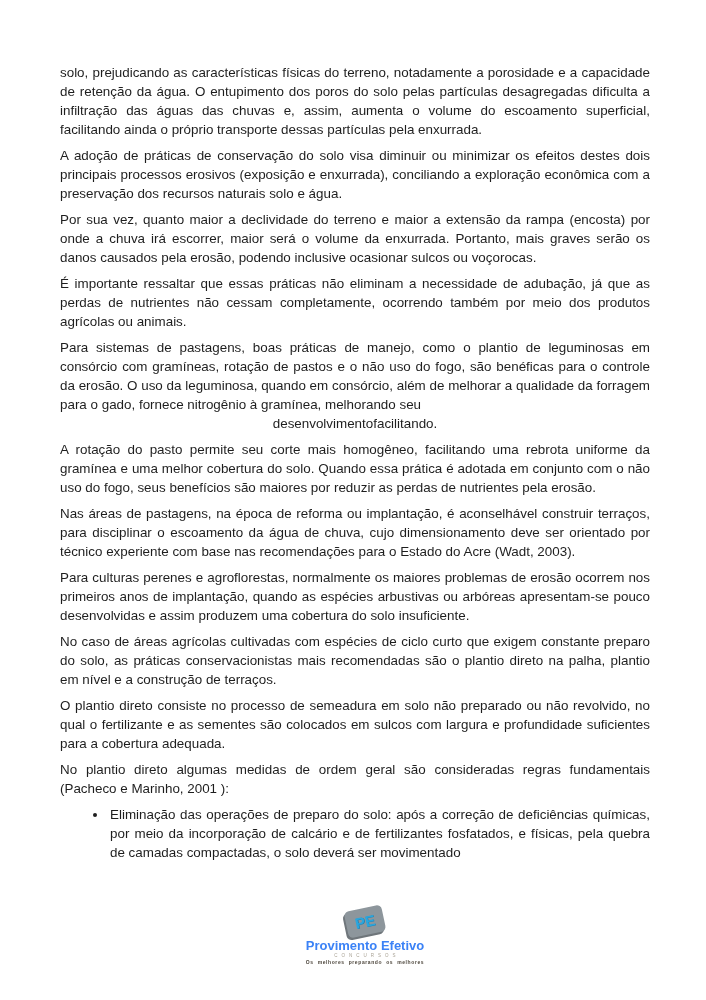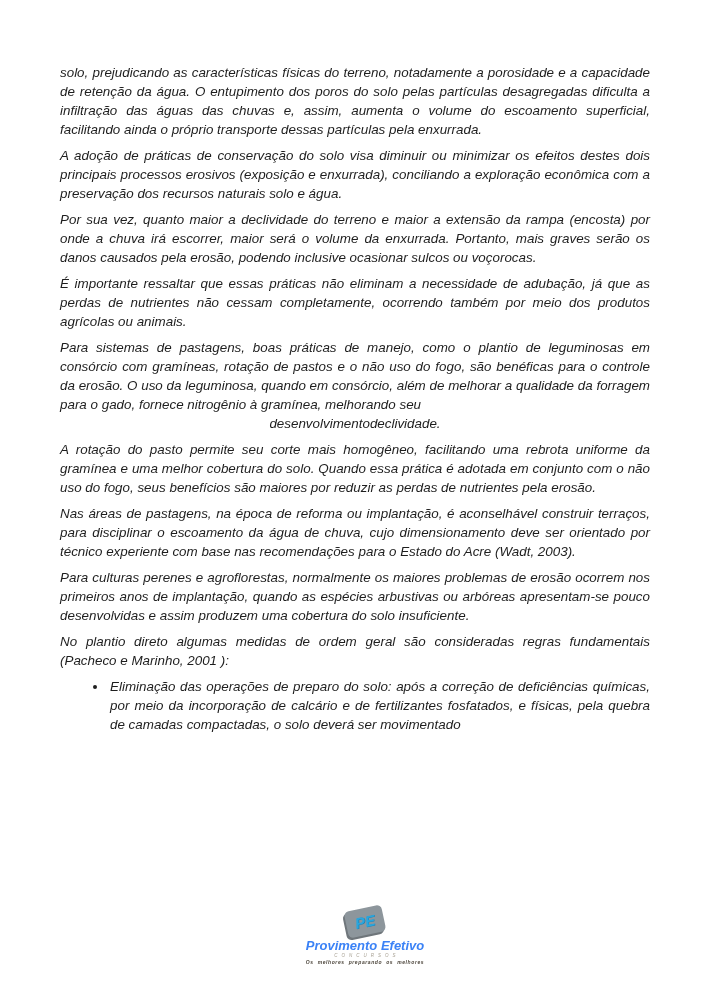--- a/index.html
+++ b/index.html
@@ -5,21 +5,20 @@
   html, body { margin: 0; padding: 0; background: #ffffff; }
   .page {
     position: relative;
     width: 706px;
     height: 1000px;
     background: #ffffff;
     box-sizing: border-box;
     padding: 63px 56px 0 60px;
     overflow: hidden;
     font-family: "Liberation Sans", sans-serif;
-    font-style: italic;
   }
   .content { color: #1e1e1e; }
   .content p {
     margin: 0 0 7px 0;
     font-size: 13.4px;
     line-height: 19px;
     text-align: justify;
   }
   .content p.no-gap { margin-bottom: 0; }
   .spread-line {
@@ -97,25 +96,27 @@
 
 <div class="page">
   <main class="content">
     <p>solo, prejudicando as características físicas do terreno, notadamente a porosidade e a capacidade de retenção da água. O entupimento dos poros do solo pelas partículas desagregadas dificulta a infiltração das águas das chuvas e, assim, aumenta o volume do escoamento superficial, facilitando ainda o próprio transporte dessas partículas pela enxurrada.</p>
     <p>A adoção de práticas de conservação do solo visa diminuir ou minimizar os efeitos destes dois principais processos erosivos (exposição e enxurrada), conciliando a exploração econômica com a preservação dos recursos naturais solo e água.</p>
     <p>Por sua vez, quanto maior a declividade do terreno e maior a extensão da rampa (encosta) por onde a chuva irá escorrer, maior será o volume da enxurrada. Portanto, mais graves serão os danos causados pela erosão, podendo inclusive ocasionar sulcos ou voçorocas.</p>
     <p>É importante ressaltar que essas práticas não eliminam a necessidade de adubação, já que as perdas de nutrientes não cessam completamente, ocorrendo também por meio dos produtos agrícolas ou animais.</p>
     <p class="no-gap">Para sistemas de pastagens, boas práticas de manejo, como o plantio de leguminosas em consórcio com gramíneas, rotação de pastos e o não uso do fogo, são benéficas para o controle da erosão. O uso da leguminosa, quando em consórcio, além de melhorar a qualidade da forragem para o gado, fornece nitrogênio à gramínea, melhorando seu</p>
     <div class="spread-line">
       <span>desenvolvimento</span>
-      <span>declividade.</span>
+      <span>facilitando.</span>
     </div>
     <p>A rotação do pasto permite seu corte mais homogêneo, facilitando uma rebrota uniforme da gramínea e uma melhor cobertura do solo. Quando essa prática é adotada em conjunto com o não uso do fogo, seus benefícios são maiores por reduzir as perdas de nutrientes pela erosão.</p>
     <p>Nas áreas de pastagens, na época de reforma ou implantação, é aconselhável construir terraços, para disciplinar o escoamento da água de chuva, cujo dimensionamento deve ser orientado por técnico experiente com base nas recomendações para o Estado do Acre (Wadt, 2003).</p>
     <p>Para culturas perenes e agroflorestas, normalmente os maiores problemas de erosão ocorrem nos primeiros anos de implantação, quando as espécies arbustivas ou arbóreas apresentam-se pouco desenvolvidas e assim produzem uma cobertura do solo insuficiente.</p>
+    <p>No caso de áreas agrícolas cultivadas com espécies de ciclo curto que exigem constante preparo do solo, as práticas conservacionistas mais recomendadas são o plantio direto na palha, plantio em nível e a construção de terraços.</p>
+    <p>O plantio direto consiste no processo de semeadura em solo não preparado ou não revolvido, no qual o fertilizante e as sementes são colocados em sulcos com largura e profundidade suficientes para a cobertura adequada.</p>
     <p>No plantio direto algumas medidas de ordem geral são consideradas regras fundamentais (Pacheco e Marinho, 2001 ):</p>
     <ul>
       <li>Eliminação das operações de preparo do solo: após a correção de deficiências químicas, por meio da incorporação de calcário e de fertilizantes fosfatados, e físicas, pela quebra de camadas compactadas, o solo deverá ser movimentado</li>
     </ul>
   </main>
 
   <footer class="footer-logo">
     <div class="logo-icon">
       <span>PE</span>
     </div>

